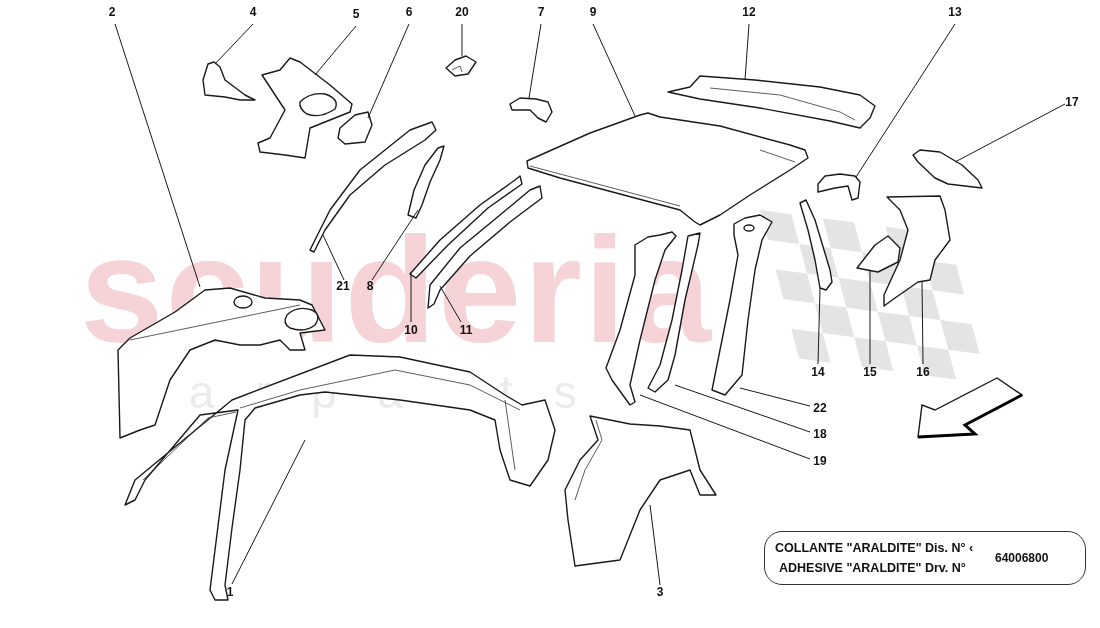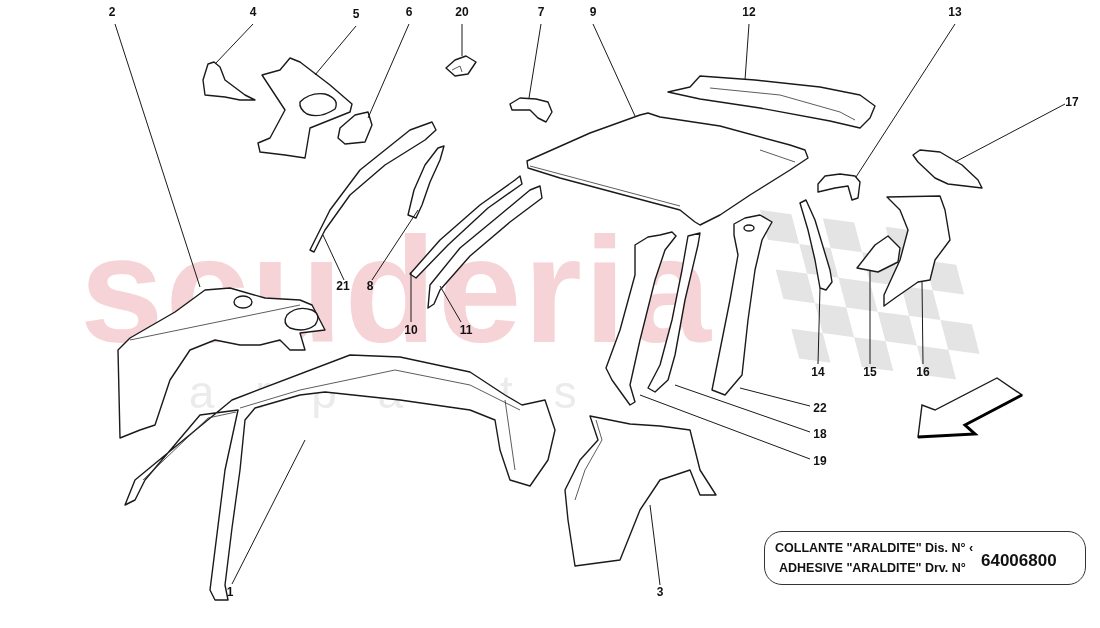--- a/index.html
+++ b/index.html
@@ -10,21 +10,21 @@
   .wm2 { fill:#ebebeb; font-family:"Liberation Sans", sans-serif; }
   .part { fill:#ffffff; stroke:#1a1a1a; stroke-width:1.4; stroke-linejoin:round; }
   .thin { fill:none; stroke:#333; stroke-width:0.8; }
   .leader { stroke:#1a1a1a; stroke-width:1; fill:none; }
   .lbl { font-family:"Liberation Sans", sans-serif; font-weight:bold; font-size:12px; fill:#111; }
   .callout { position:absolute; left:764px; top:531px; width:322px; height:54px;
              border:1.5px solid #333; border-radius:18px; background:#fff; box-sizing:border-box; }
   .callout .l1, .callout .l2 { position:absolute; font-weight:bold; font-size:12.5px; color:#111; white-space:nowrap; }
   .callout .l1 { left:10px; top:9px; }
   .callout .l2 { left:14px; top:29px; }
-  .callout .num { position:absolute; left:216px; top:19px; font-weight:bold; font-size:17px; color:#111; }
+  .callout .num { position:absolute; left:230px; top:19px; font-weight:bold; font-size:12px; color:#111; }
 </style>
 </head>
 <body>
 
 <svg id="diagram" viewBox="0 0 1100 628" xmlns="http://www.w3.org/2000/svg">
 
   <g>
     <text class="wm" x="80" y="342" font-size="150" letter-spacing="2">scuderia</text>
     <text class="wm2" x="125" y="408" font-size="46" letter-spacing="14">c a r   p a r t s</text>
     <g fill="#e4e4e4" transform="translate(760,210) skewX(22) rotate(8)">

